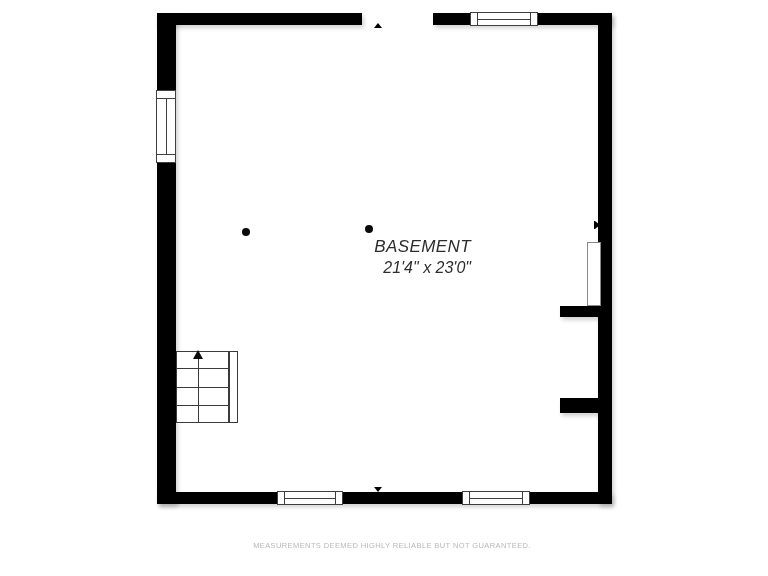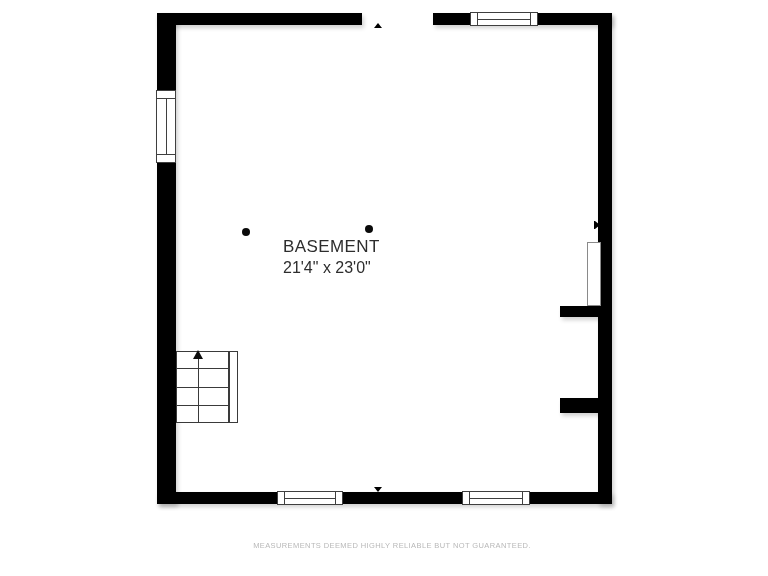--- a/index.html
+++ b/index.html
@@ -102,22 +102,22 @@
   .marker-right{
     left:595px; top:221px;
     border-top:4px solid transparent;border-bottom:4px solid transparent;
     border-left:5px solid #000;
   }
   .marker-right-stem{
     left:594px; top:221px; width:1px; height:8px; background:#000; z-index:4;
   }
   
   .room-label-block{
-    left:283px; top:237px; width:200px; text-align:left;
-    color:#2d2d2d; z-index:5;
+    left:271px; top:237px; width:200px; text-align:right;
+    color:#2d2d2d; z-index:5;font-style:italic;
   }
   .room-name{
     font-size:17px; letter-spacing:0.4px; line-height:20px; font-weight:500;
   }
   .room-dims{
     font-size:16px; line-height:22px;
   }
   .disclaimer{
     left:8px; top:541px; width:768px; text-align:center;
     font-size:7.5px; letter-spacing:0.4px; color:#b8b8b8; z-index:5;

